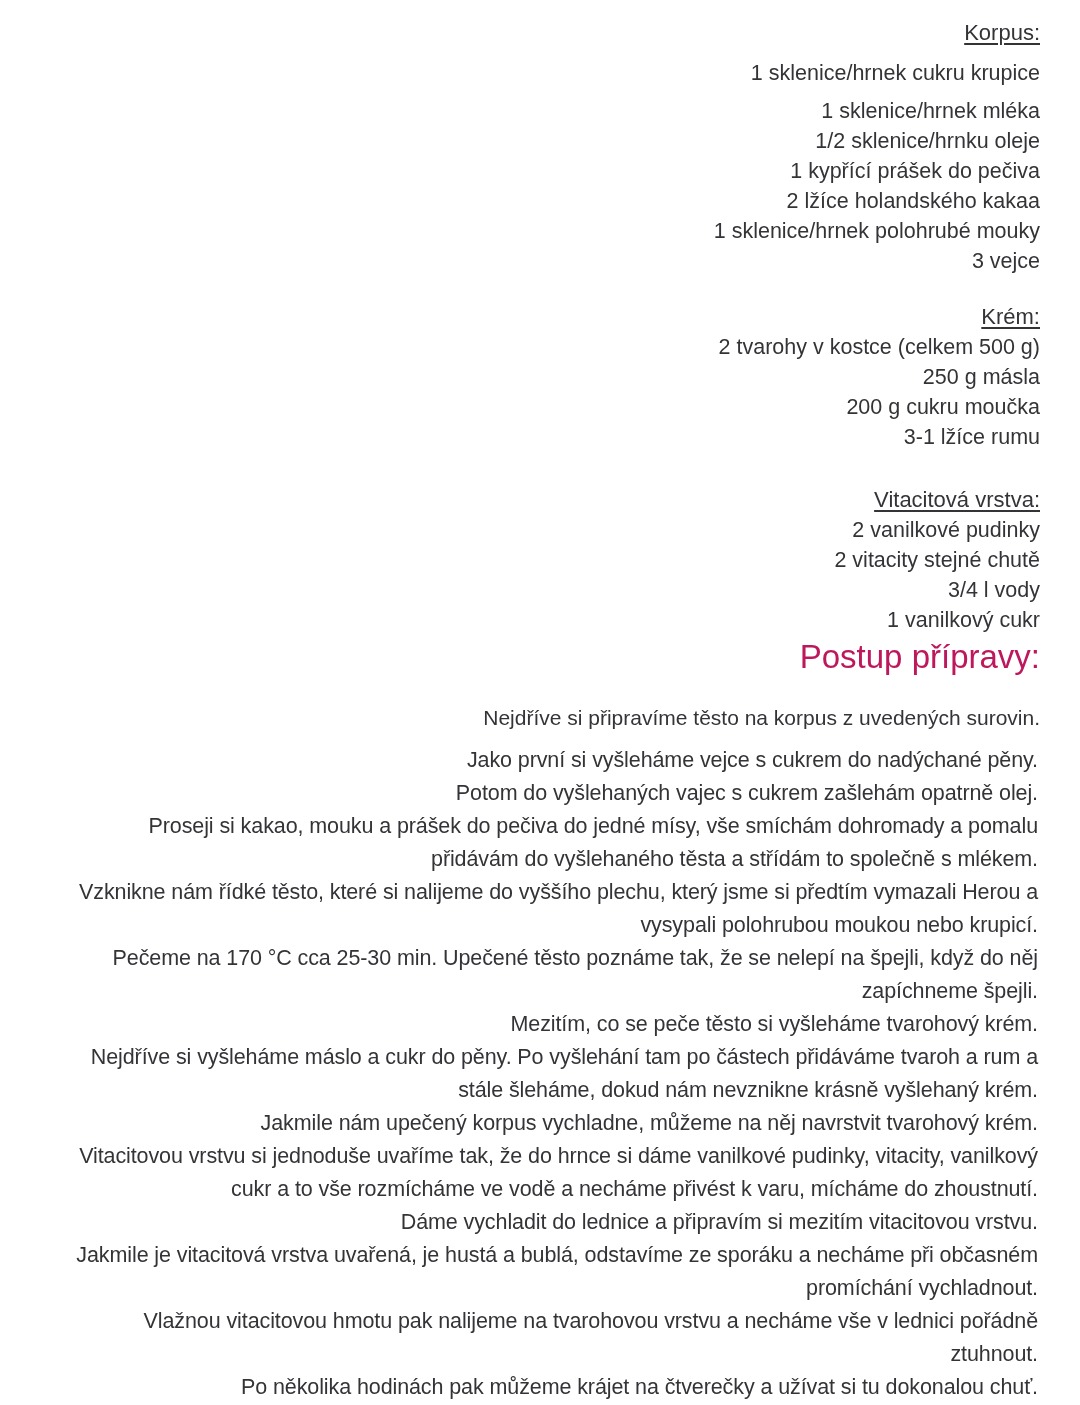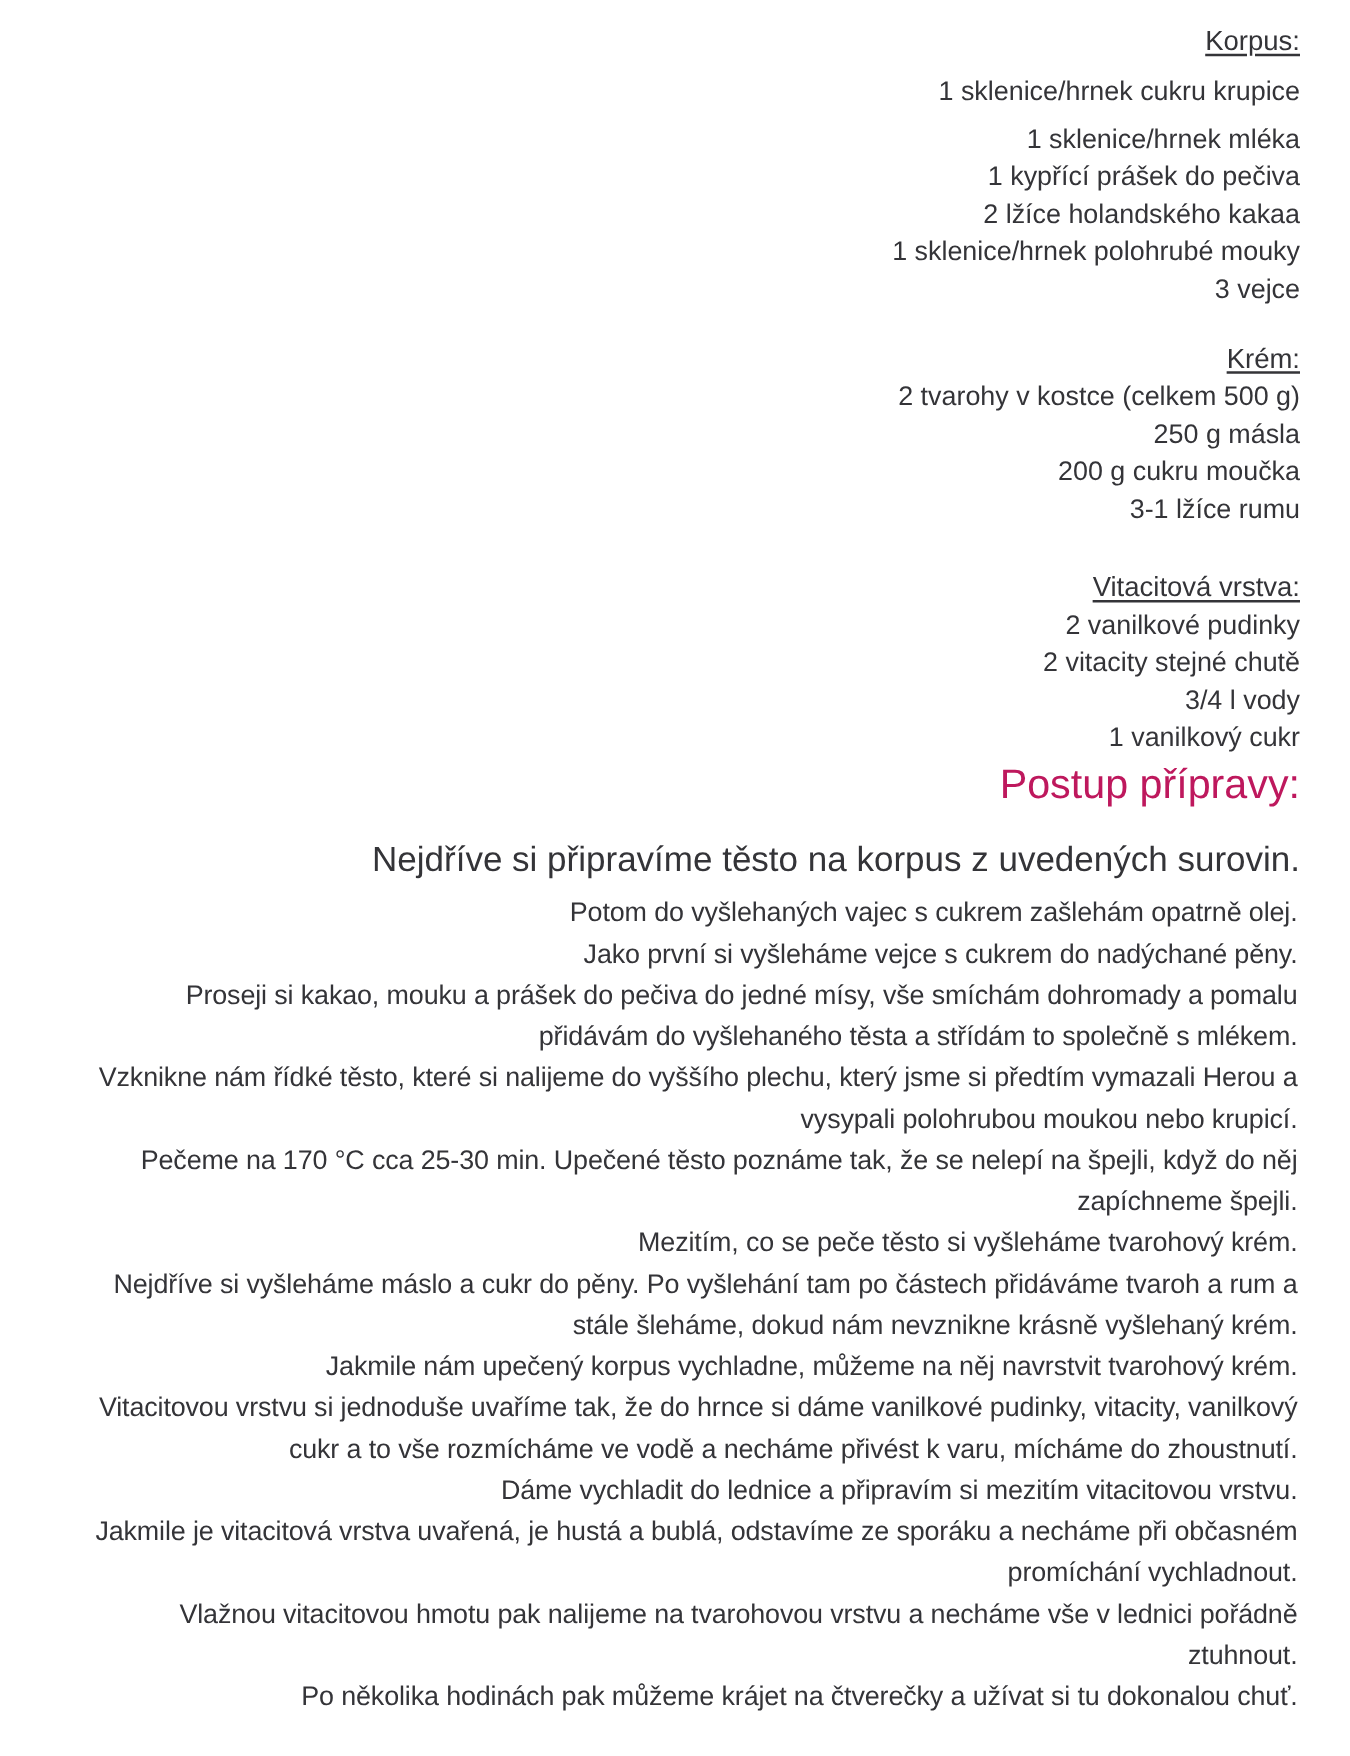--- a/index.html
+++ b/index.html
@@ -34,21 +34,21 @@
   .section-krem { margin-bottom: 16px; }
   .section-vitacit { margin-bottom: 0; margin-top: 33px; }
   .steps-heading {
     font-size: 33px;
     font-weight: 400;
     line-height: 40px;
     margin: 2px 0 24px 0;
     color: #be185d;
   }
   .intro {
-    font-size: 28px;
+    font-size: 21px;
     line-height: 33px;
     margin: 0 0 10px 0;
   }
   .steps { max-width: 968px; }
   .step {
     font-size: 21.5px;
     line-height: 33px;
     margin: 0;
     letter-spacing: -0.1px;
   }
@@ -56,20 +56,21 @@
 </head>
 <body>
 
 <div class="page">
 
   <section class="section-korpus">
     <h2 class="sec-title korpus">Korpus:</h2>
     <p class="line lead-line">1 sklenice/hrnek cukru krupice</p>
     <div>
         <p class="line">1 sklenice/hrnek mléka</p>
+        <p class="line">1/2 sklenice/hrnku oleje</p>
         <p class="line">1 kypřící prášek do pečiva</p>
         <p class="line">2 lžíce holandského kakaa</p>
         <p class="line">1 sklenice/hrnek polohrubé mouky</p>
         <p class="line">3 vejce</p>
       </div>
   </section>
 
   <section class="section-krem">
     <h2 class="sec-title">Krém:</h2>
     <div>
@@ -88,22 +89,22 @@
         <p class="line">3/4 l vody</p>
         <p class="line">1 vanilkový cukr</p>
       </div>
   </section>
 
   <h1 class="steps-heading">Postup přípravy:</h1>
 
   <p class="intro">Nejdříve si připravíme těsto na korpus z uvedených surovin.</p>
 
   <div class="steps">
+      <p class="step">Jako první si vyšleháme vejce s cukrem do nadýchané pěny.</p>
       <p class="step">Potom do vyšlehaných vajec s cukrem zašlehám opatrně olej.</p>
-      <p class="step">Jako první si vyšleháme vejce s cukrem do nadýchané pěny.</p>
       <p class="step">Proseji si kakao, mouku a prášek do pečiva do jedné mísy, vše smíchám dohromady a pomalu přidávám do vyšlehaného těsta a střídám to společně s mlékem.</p>
       <p class="step">Vzknikne nám řídké těsto, které si nalijeme do vyššího plechu, který jsme si předtím vymazali Herou a vysypali polohrubou moukou nebo krupicí.</p>
       <p class="step">Pečeme na 170 °C cca 25-30 min. Upečené těsto poznáme tak, že se nelepí na špejli, když do něj zapíchneme špejli.</p>
       <p class="step">Mezitím, co se peče těsto si vyšleháme tvarohový krém.</p>
       <p class="step">Nejdříve si vyšleháme máslo a cukr do pěny. Po vyšlehání tam po částech přidáváme tvaroh a rum a stále šleháme, dokud nám nevznikne krásně vyšlehaný krém.</p>
       <p class="step">Jakmile nám upečený korpus vychladne, můžeme na něj navrstvit tvarohový krém.</p>
       <p class="step">Vitacitovou vrstvu si jednoduše uvaříme tak, že do hrnce si dáme vanilkové pudinky, vitacity, vanilkový cukr a to vše rozmícháme ve vodě a necháme přivést k varu, mícháme do zhoustnutí.</p>
       <p class="step">Dáme vychladit do lednice a připravím si mezitím vitacitovou vrstvu.</p>
       <p class="step">Jakmile je vitacitová vrstva uvařená, je hustá a bublá, odstavíme ze sporáku a necháme při občasném promíchání vychladnout.</p>
       <p class="step">Vlažnou vitacitovou hmotu pak nalijeme na tvarohovou vrstvu a necháme vše v lednici pořádně ztuhnout.</p>

